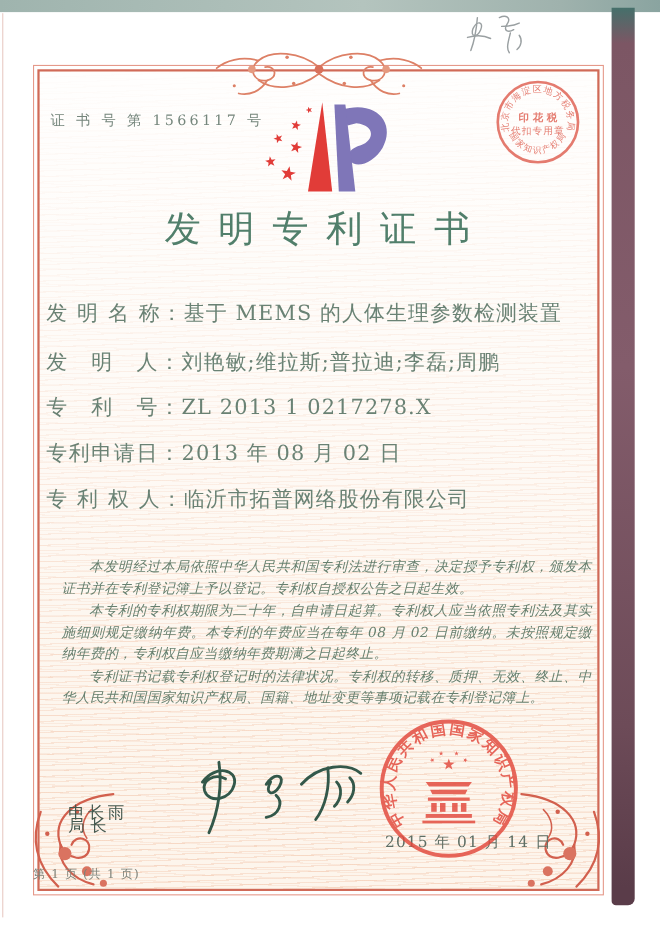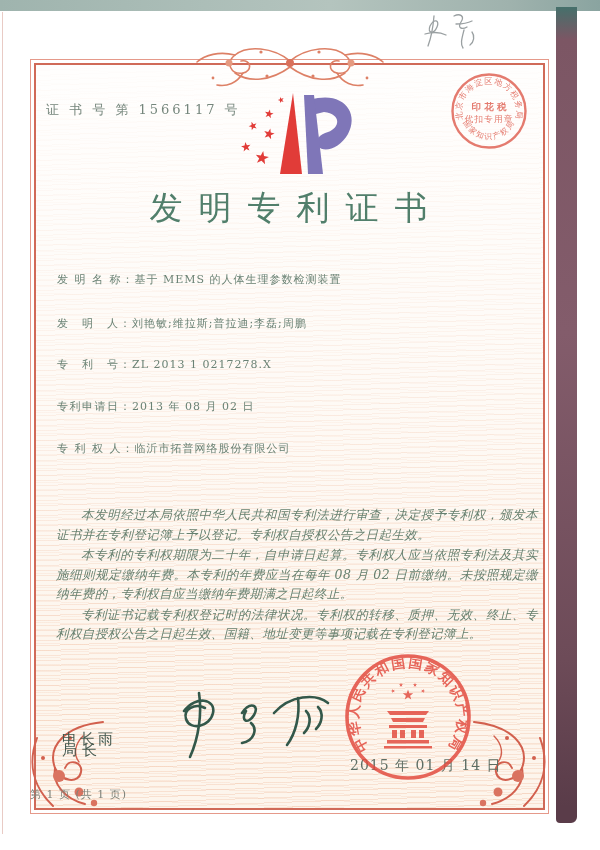--- a/index.html
+++ b/index.html
@@ -20,21 +20,21 @@
     background-image:
       linear-gradient(rgba(255,255,255,.92) 0%,rgba(255,255,255,.55) 40%,rgba(255,255,255,.12) 75%,rgba(255,255,255,0) 100%),
       repeating-linear-gradient(178deg, rgba(236,166,128,.26) 0 1px, rgba(255,255,255,0) 1px 5px),
       repeating-linear-gradient(182deg, rgba(236,166,128,.16) 0 1px, rgba(255,255,255,0) 1px 7px);}
 
   .cert-no{position:absolute;left:46px;top:101px;font-size:13px;color:#75867c;letter-spacing:3px;}
   .logo{position:absolute;left:236px;top:90px;width:132px;height:97px;}
   .cert-title{position:absolute;left:30px;top:186px;width:517px;text-align:center;
     font-size:33px;font-weight:normal;color:#517f6b;letter-spacing:16px;text-indent:16px;}
 
-  .field{position:absolute;left:57px;width:470px;font-size:11px;color:#6a8274;letter-spacing:.5px;white-space:pre-wrap;}
+  .field{position:absolute;left:42px;width:470px;font-size:19px;color:#6a8274;letter-spacing:.5px;white-space:pre-wrap;}
   .f0{top:272px}.f1{top:316px}.f2{top:357px}.f3{top:399px}.f4{top:441px}.f5{top:485px}
   .flabel{letter-spacing:1.5px;}
   .fvalue{letter-spacing:1px;}
 
   .body-text{position:absolute;left:56px;top:505px;width:482px;}
   .body-text p{margin:0 0 1px 0;font-size:12.5px;line-height:19.5px;color:#67806f;
     text-indent:2em;text-align:justify;font-style:italic;letter-spacing:.4px;}
 
   .signoff-title{position:absolute;left:62px;top:697px;font-size:15px;color:#44584e;
     font-family:"DejaVu Sans", sans-serif;letter-spacing:5px;margin-top:44px;}
@@ -135,21 +135,21 @@
 
   <div class="field f0"><span class="flabel">发 明 名 称：</span><span class="fvalue">基于 MEMS 的人体生理参数检测装置</span></div>
   <div class="field f1"><span class="flabel">发　明　人：</span><span class="fvalue">刘艳敏;维拉斯;普拉迪;李磊;周鹏</span></div>
   <div class="field f2"><span class="flabel">专　利　号：</span><span class="fvalue">ZL 2013 1 0217278.X</span></div>
   <div class="field f3"><span class="flabel">专利申请日：</span><span class="fvalue">2013 年 08 月 02 日</span></div>
   <div class="field f4"><span class="flabel">专 利 权 人：</span><span class="fvalue">临沂市拓普网络股份有限公司</span></div>
 
   <div class="body-text">
     <p>本发明经过本局依照中华人民共和国专利法进行审查，决定授予专利权，颁发本证书并在专利登记簿上予以登记。专利权自授权公告之日起生效。</p>
     <p>本专利的专利权期限为二十年，自申请日起算。专利权人应当依照专利法及其实施细则规定缴纳年费。本专利的年费应当在每年 08 月 02 日前缴纳。未按照规定缴纳年费的，专利权自应当缴纳年费期满之日起终止。</p>
-    <p>专利证书记载专利权登记时的法律状况。专利权的转移、质押、无效、终止、专利权自授权公告之日起生效、国籍、地址变更等事项记载在专利登记簿上。</p>
+    <p>专利证书记载专利权登记时的法律状况。专利权的转移、质押、无效、终止、中华人民共和国国家知识产权局、国籍、地址变更等事项记载在专利登记簿上。</p>
   </div>
 
   <div class="signoff-title">局长</div>
   <div class="signoff-name">申长雨</div>
 
   <svg class="signature" viewBox="0 0 200 85">
     <g stroke="#33584a" fill="none" stroke-width="2.6" stroke-linecap="round">
       <path d="M32,28 C 44,12 64,16 61,30 C 58,44 38,48 34,36 C 31,26 43,20 53,25"></path>
       <path d="M47,10 C 50,30 47,54 38,74"></path>
       <path d="M90,30 C 98,18 108,22 102,32 C 96,42 88,38 94,28"></path>

